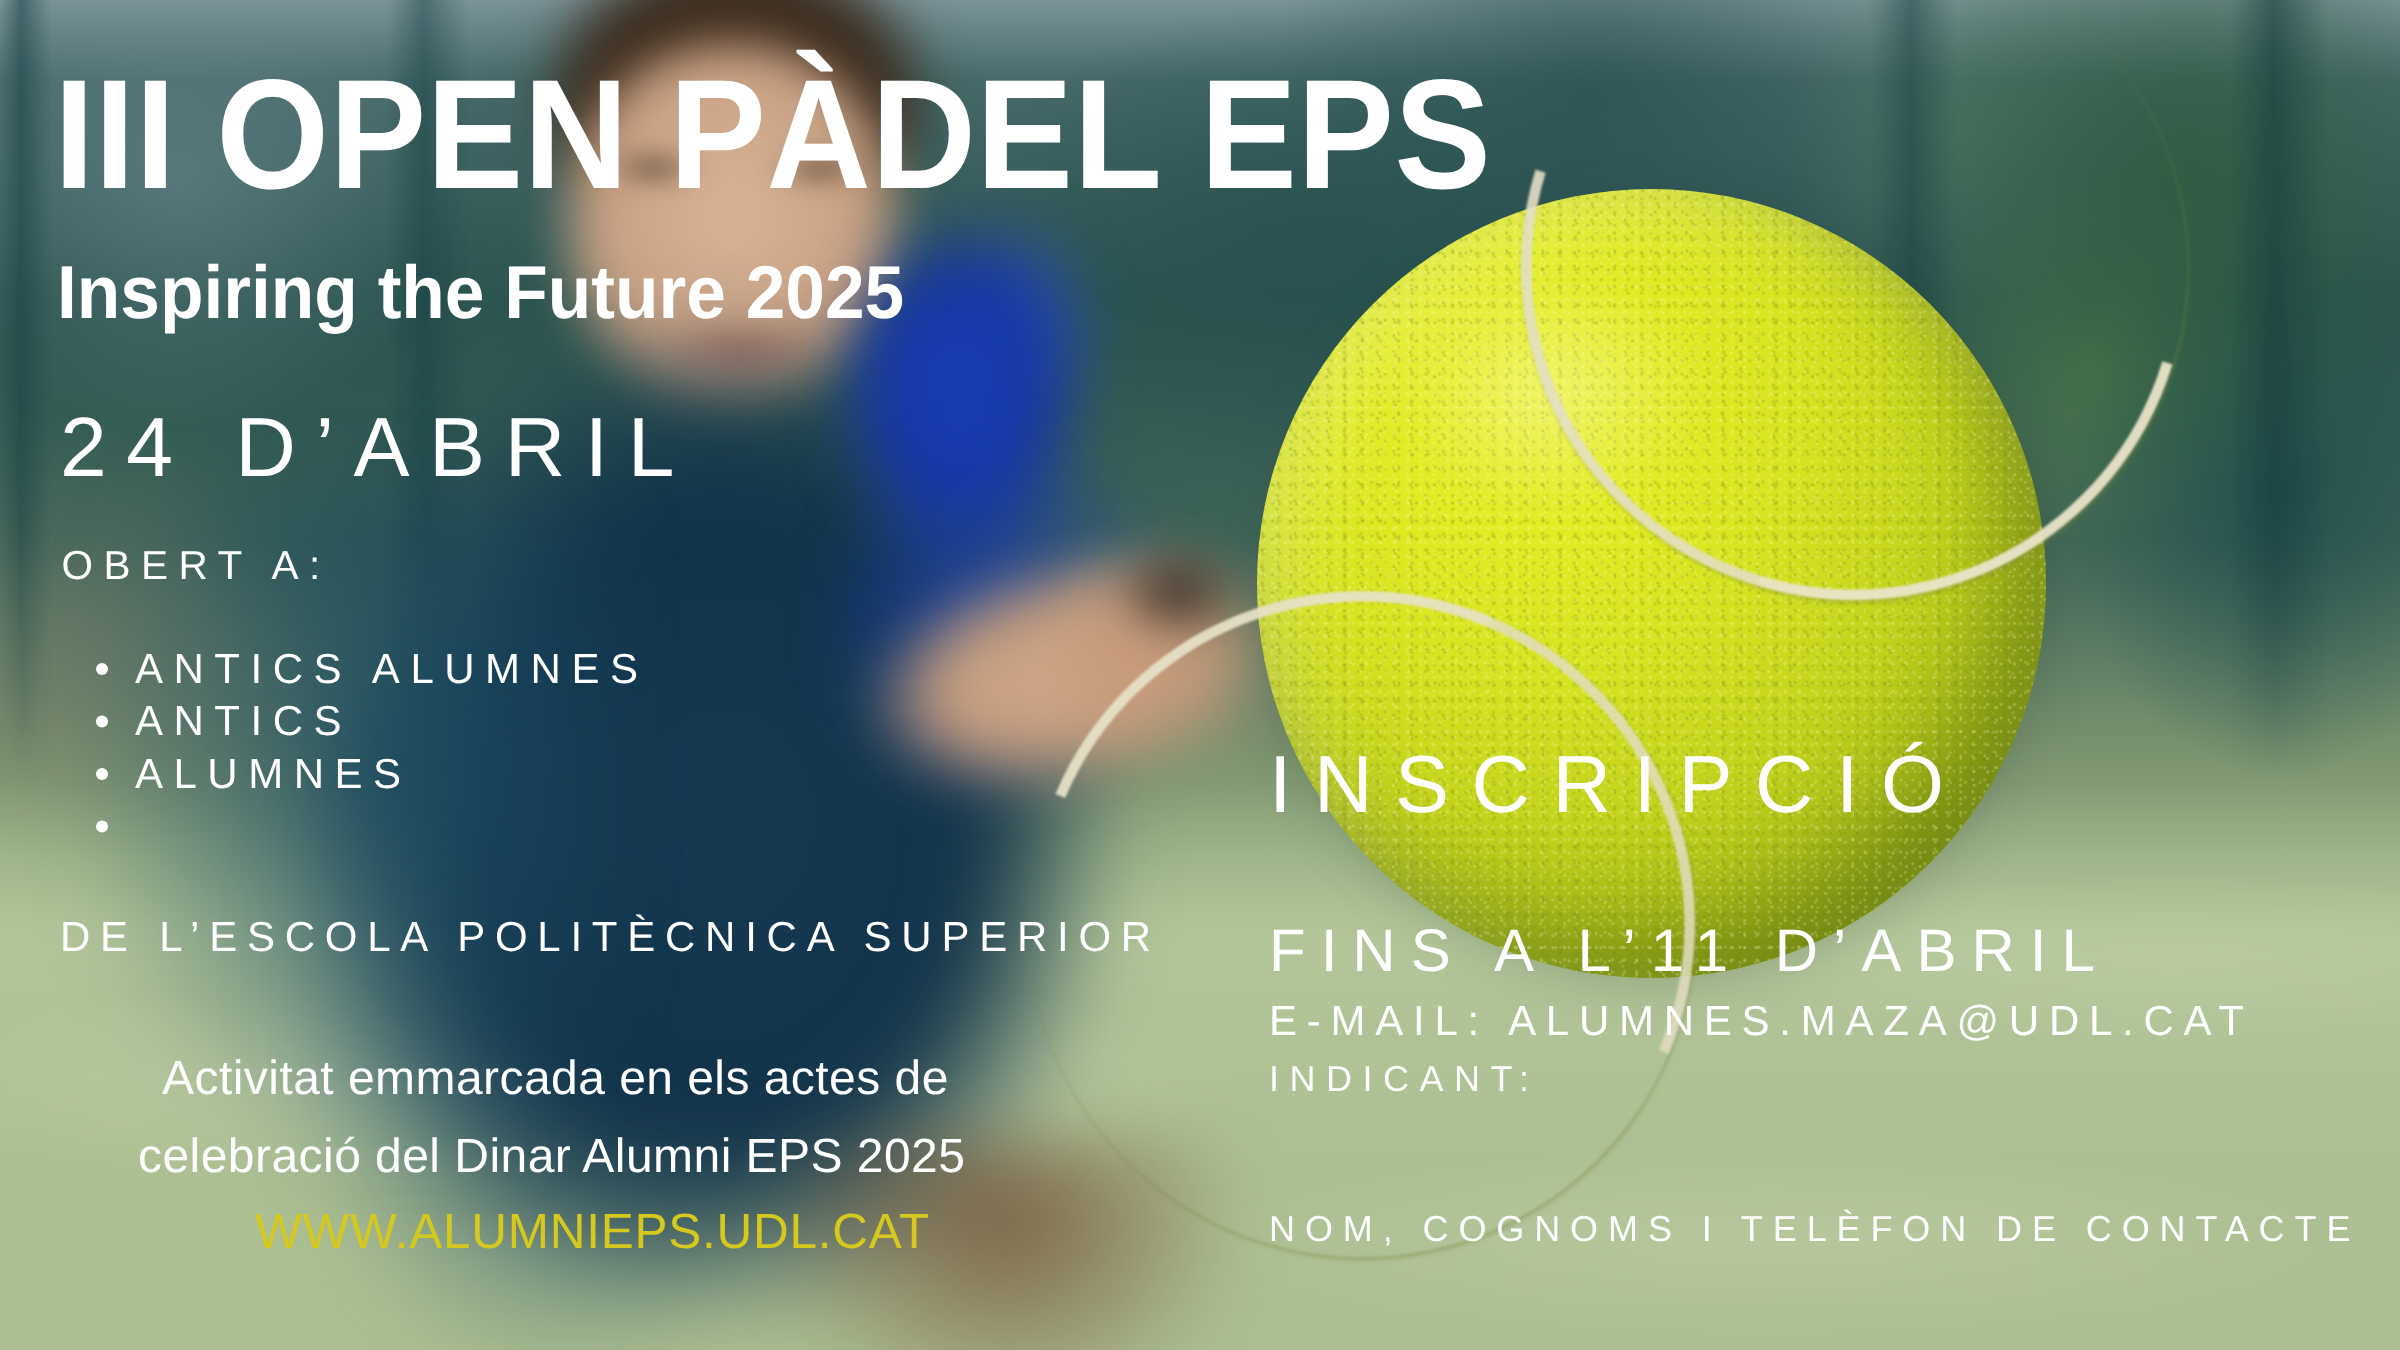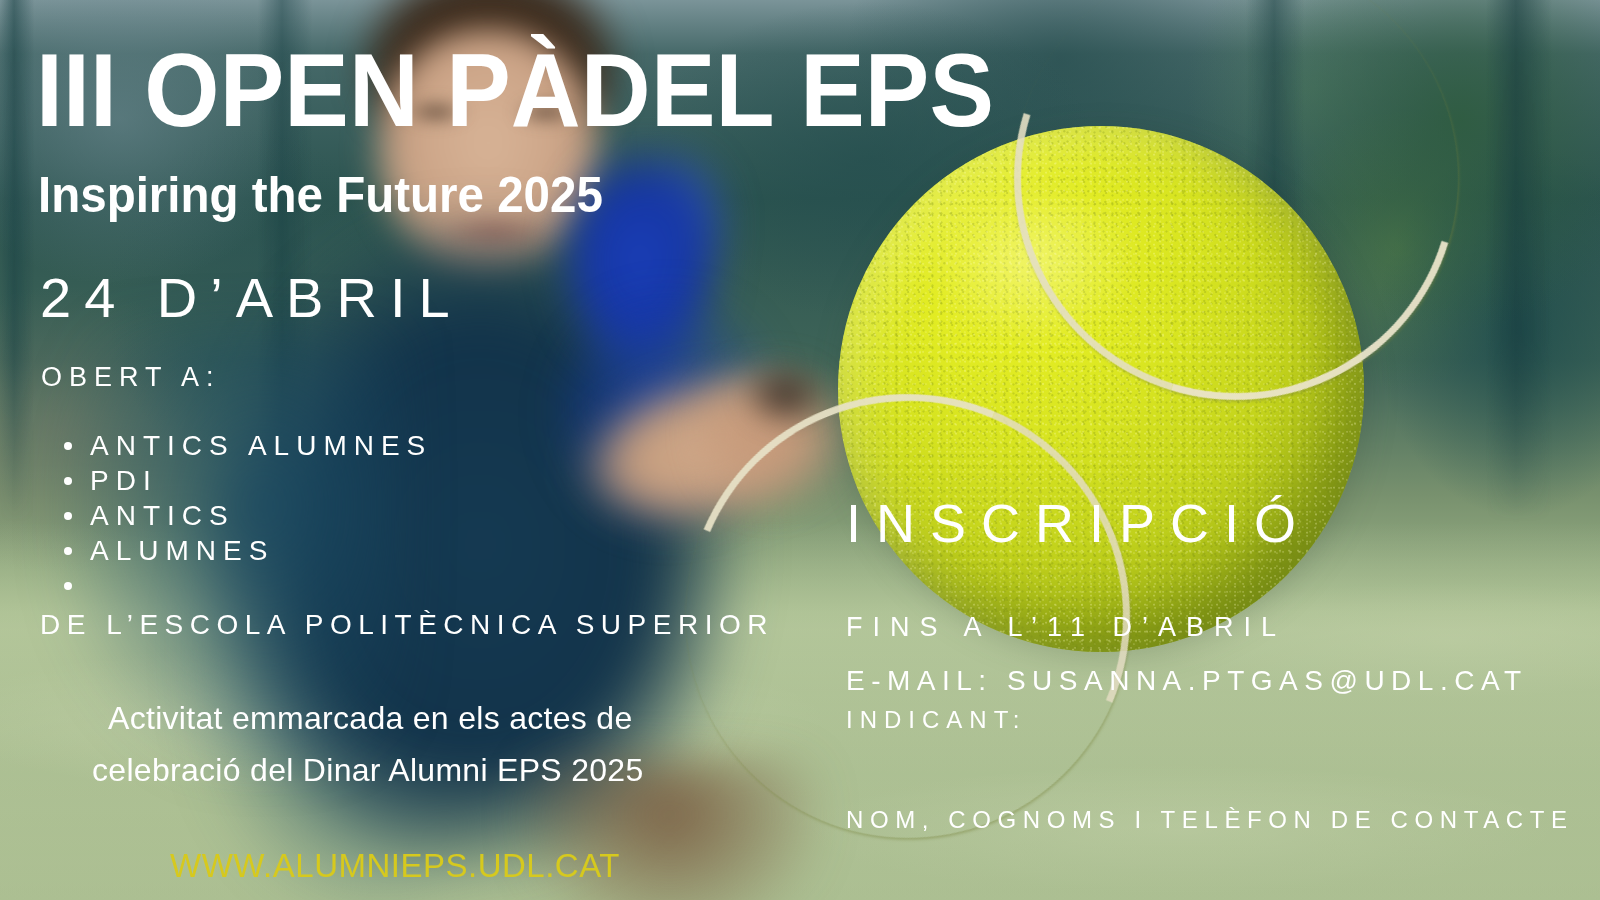--- a/index.html
+++ b/index.html
@@ -287,32 +287,31 @@
     font-weight: 300;
     letter-spacing: 0.3px;
     text-align: right;
   }
   #website {
     left: 170px; top: 802px;
     font-size: 33px;
     font-weight: 300;
     letter-spacing: 0.5px;
     color: #d6c91e;
-    margin-top: 45px;
   }
 
   #inscripcio {
     left: 846px; top: 492px;
     font-size: 54px;
     font-weight: 300;
     letter-spacing: 15px;
   }
   #deadline {
     left: 846px; top: 612px;
-    font-size: 27px;
+    font-size: 40px;
     font-weight: 300;
     letter-spacing: 10px;
   }
   #email {
     left: 846px; top: 665px;
     font-size: 28px;
     font-weight: 300;
     letter-spacing: 6.5px;
   }
   #indicant {
@@ -364,30 +363,29 @@
     <div class="ball-seam-b"></div>
   </div>
 
   <div class="txt" id="title">III OPEN PÀDEL EPS</div>
   <div class="txt" id="subtitle">Inspiring the Future 2025</div>
   <div class="txt" id="date">24 D’ABRIL</div>
   <div class="txt" id="open-to">OBERT A:</div>
 
   <ul id="bullets">
     <li>ANTICS ALUMNES</li>
-    <li>PDI</li>
     <li>ANTICS</li>
     <li>ALUMNES</li>
     <li></li>
   </ul>
 
   <div class="txt" id="school">DE L’ESCOLA POLITÈCNICA SUPERIOR</div>
   <div class="txt" id="note1">Activitat emmarcada en els actes de</div>
   <div class="txt" id="note2">celebració del Dinar Alumni EPS 2025</div>
   <div class="txt" id="website">WWW.ALUMNIEPS.UDL.CAT</div>
 
   <div class="txt" id="inscripcio">INSCRIPCIÓ</div>
   <div class="txt" id="deadline">FINS A L’11 D’ABRIL</div>
-  <div class="txt" id="email">E-MAIL: SUSANNA.PTGAS@UDL.CAT</div>
+  <div class="txt" id="email">E-MAIL: ALUMNES.MAZA@UDL.CAT</div>
   <div class="txt" id="indicant">INDICANT:</div>
   <div class="txt" id="details">NOM, COGNOMS I TELÈFON DE CONTACTE</div>
 
 </div>
 
 </body></html>

